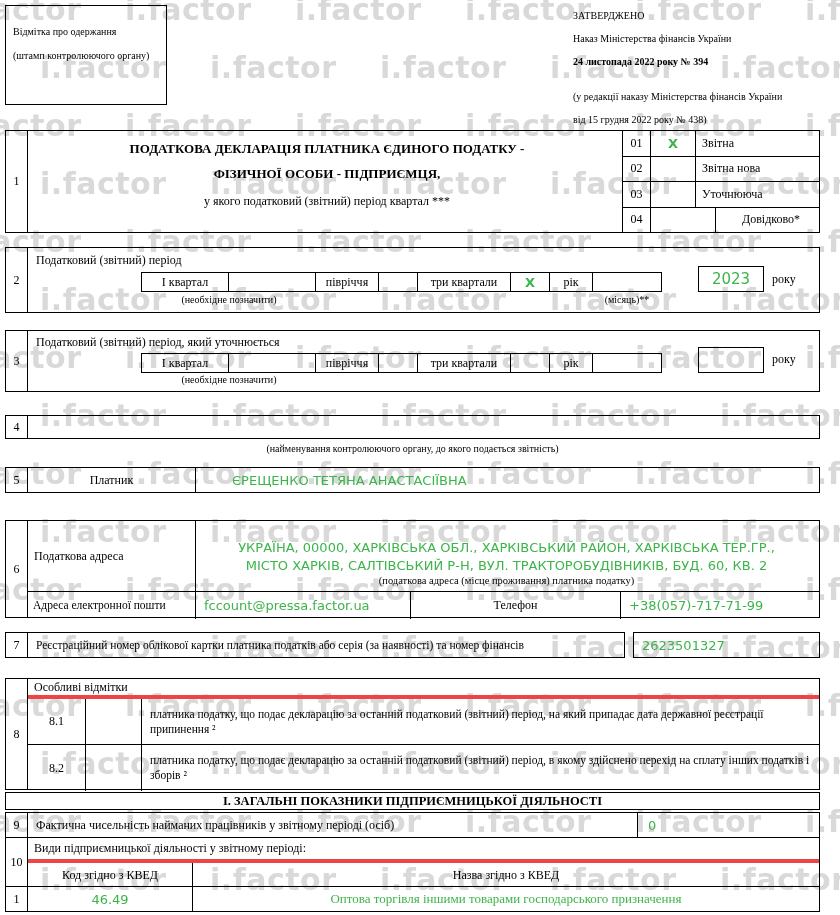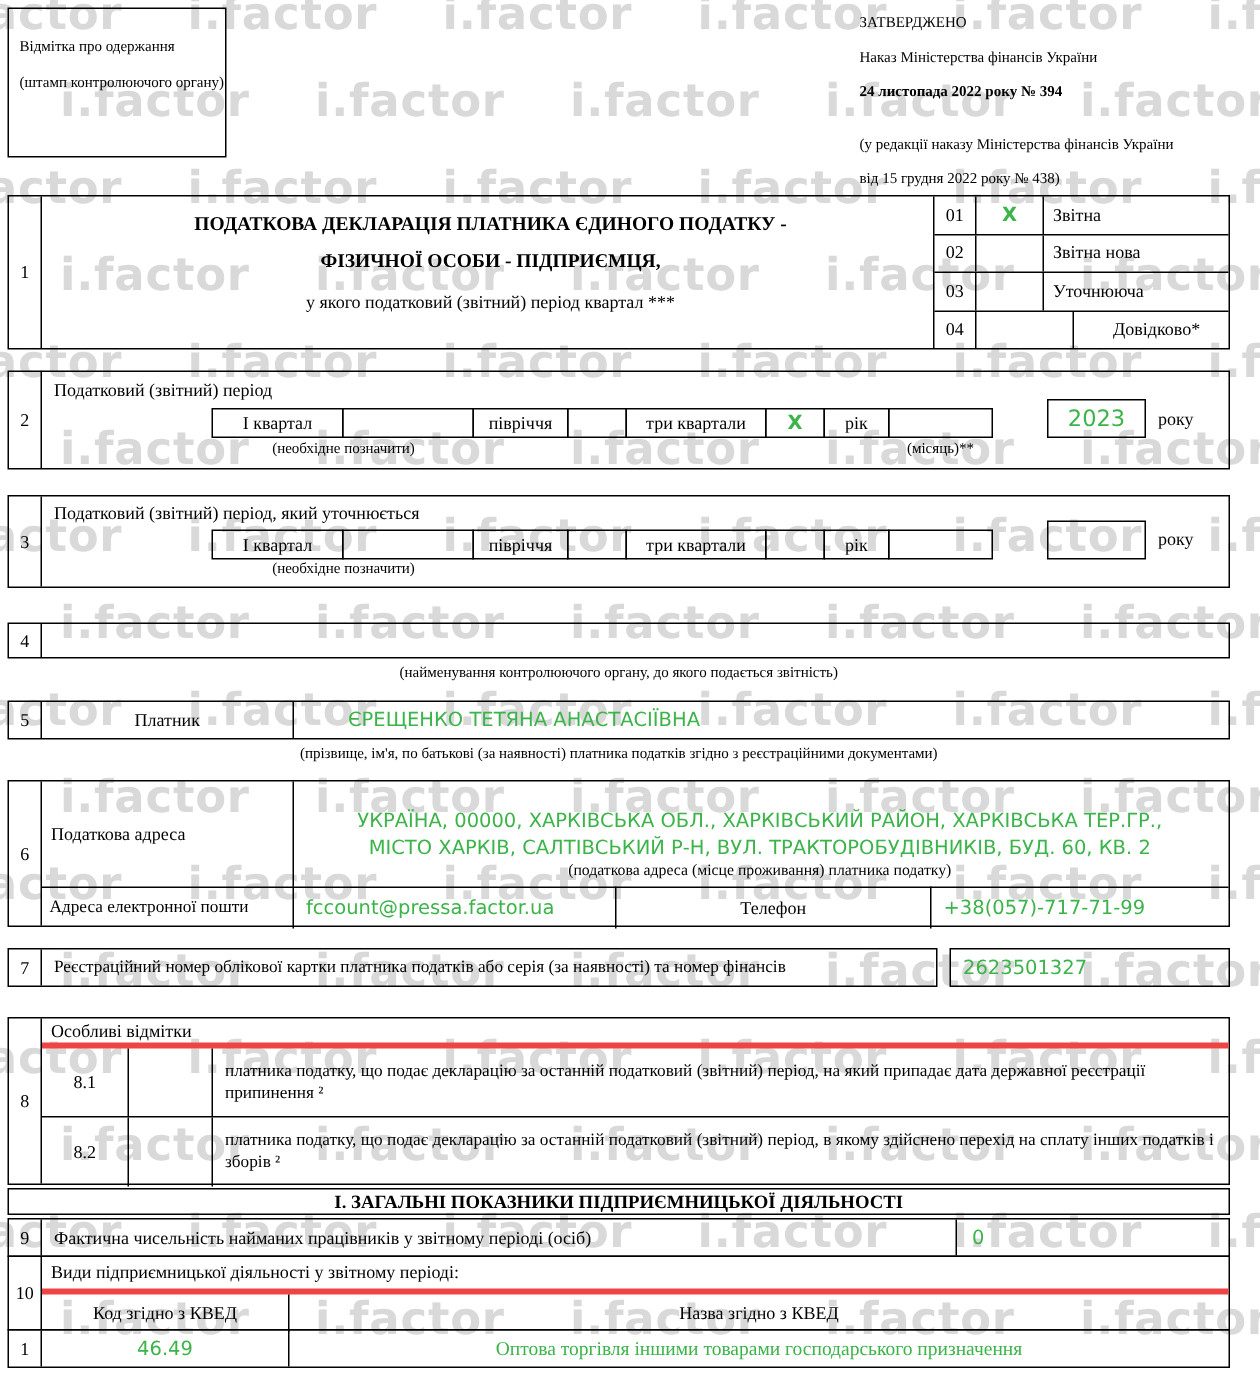--- a/index.html
+++ b/index.html
@@ -121,21 +121,21 @@
     <span class="wm" style="top: 804px; left: 805px;">i.factor</span>
     <span class="wm" style="top: 862px; left: 40px;">i.factor</span>
     <span class="wm" style="top: 862px; left: 210px;">i.factor</span>
     <span class="wm" style="top: 862px; left: 380px;">i.factor</span>
     <span class="wm" style="top: 862px; left: 550px;">i.factor</span>
     <span class="wm" style="top: 862px; left: 720px;">i.factor</span>
   </div>
 
 <div id="content">
 
-  <div class="box" style="left:5px;top:5px;width:146px;height:100px;">
+  <div class="box" style="left:5px;top:5px;width:162px;height:100px;">
     <div class="f11" style="position:absolute;left:7px;top:20px;">Відмітка про одержання</div>
     <div class="f11" style="position:absolute;left:7px;top:44px;">(штамп контролюючого органу)</div>
   </div>
 
   <div class="f11" style="position:absolute;left:573px;top:10px;width:250px;">
     <div style="margin-bottom:12px;">ЗАТВЕРДЖЕНО</div>
     <div style="margin-bottom:12px;">Наказ Міністерства фінансів України</div>
     <div style="margin-bottom:24px;font-weight:bold;">24 листопада 2022 року № 394</div>
     <div style="margin-bottom:12px;">(у редакції наказу Міністерства фінансів України</div>
     <div>від 15 грудня 2022 року № 438)</div>
@@ -215,21 +215,20 @@
     <div class="numcol">4</div>
     <div class="cell green f13" style="left:22px;right:0;top:0;bottom:0;padding-left:8px;"></div>
   </div>
   <div class="cell cc f11" style="left:5px;top:443px;width:815px;">(найменування контролюючого органу, до якого подається звітність)</div>
 
   <div class="box" style="left:5px;top:467px;width:815px;height:26px;">
     <div class="numcol">5</div>
     <div class="cell cc brd-r f12" style="left:22px;top:0;bottom:0;width:168px;">Платник</div>
     <div class="cell green f13" style="left:190px;right:0;top:0;bottom:0;padding-left:36px;">ЄРЕЩЕНКО ТЕТЯНА АНАСТАСІЇВНА</div>
   </div>
-  <div class="cell cc f11" style="left:5px;top:497px;width:815px;">(прізвище, ім'я, по батькові (за наявності) платника податків згідно з реєстраційними документами)</div>
 
   <div class="box" style="left:5px;top:520px;width:815px;height:98px;">
     <div class="numcol">6</div>
     <div class="hline" style="top:70px;left:22px;"></div>
     <div class="cell brd-r f12" style="left:22px;top:0;height:70px;width:168px;padding-left:6px;">Податкова адреса</div>
     <div style="position:absolute;left:190px;right:2px;top:19px;text-align:center;">
       <div class="green f13" style="margin-bottom:3px;">УКРАЇНА, 00000, ХАРКІВСЬКА ОБЛ., ХАРКІВСЬКИЙ РАЙОН, ХАРКІВСЬКА ТЕР.ГР.,</div>
       <div class="green f13">МІСТО ХАРКІВ, САЛТІВСЬКИЙ Р-Н, ВУЛ. ТРАКТОРОБУДІВНИКІВ, БУД. 60, КВ. 2</div>
     </div>
     <div class="cell cc f105" style="left:190px;right:2px;top:54px;">(податкова адреса (місце проживання) платника податку)</div>

